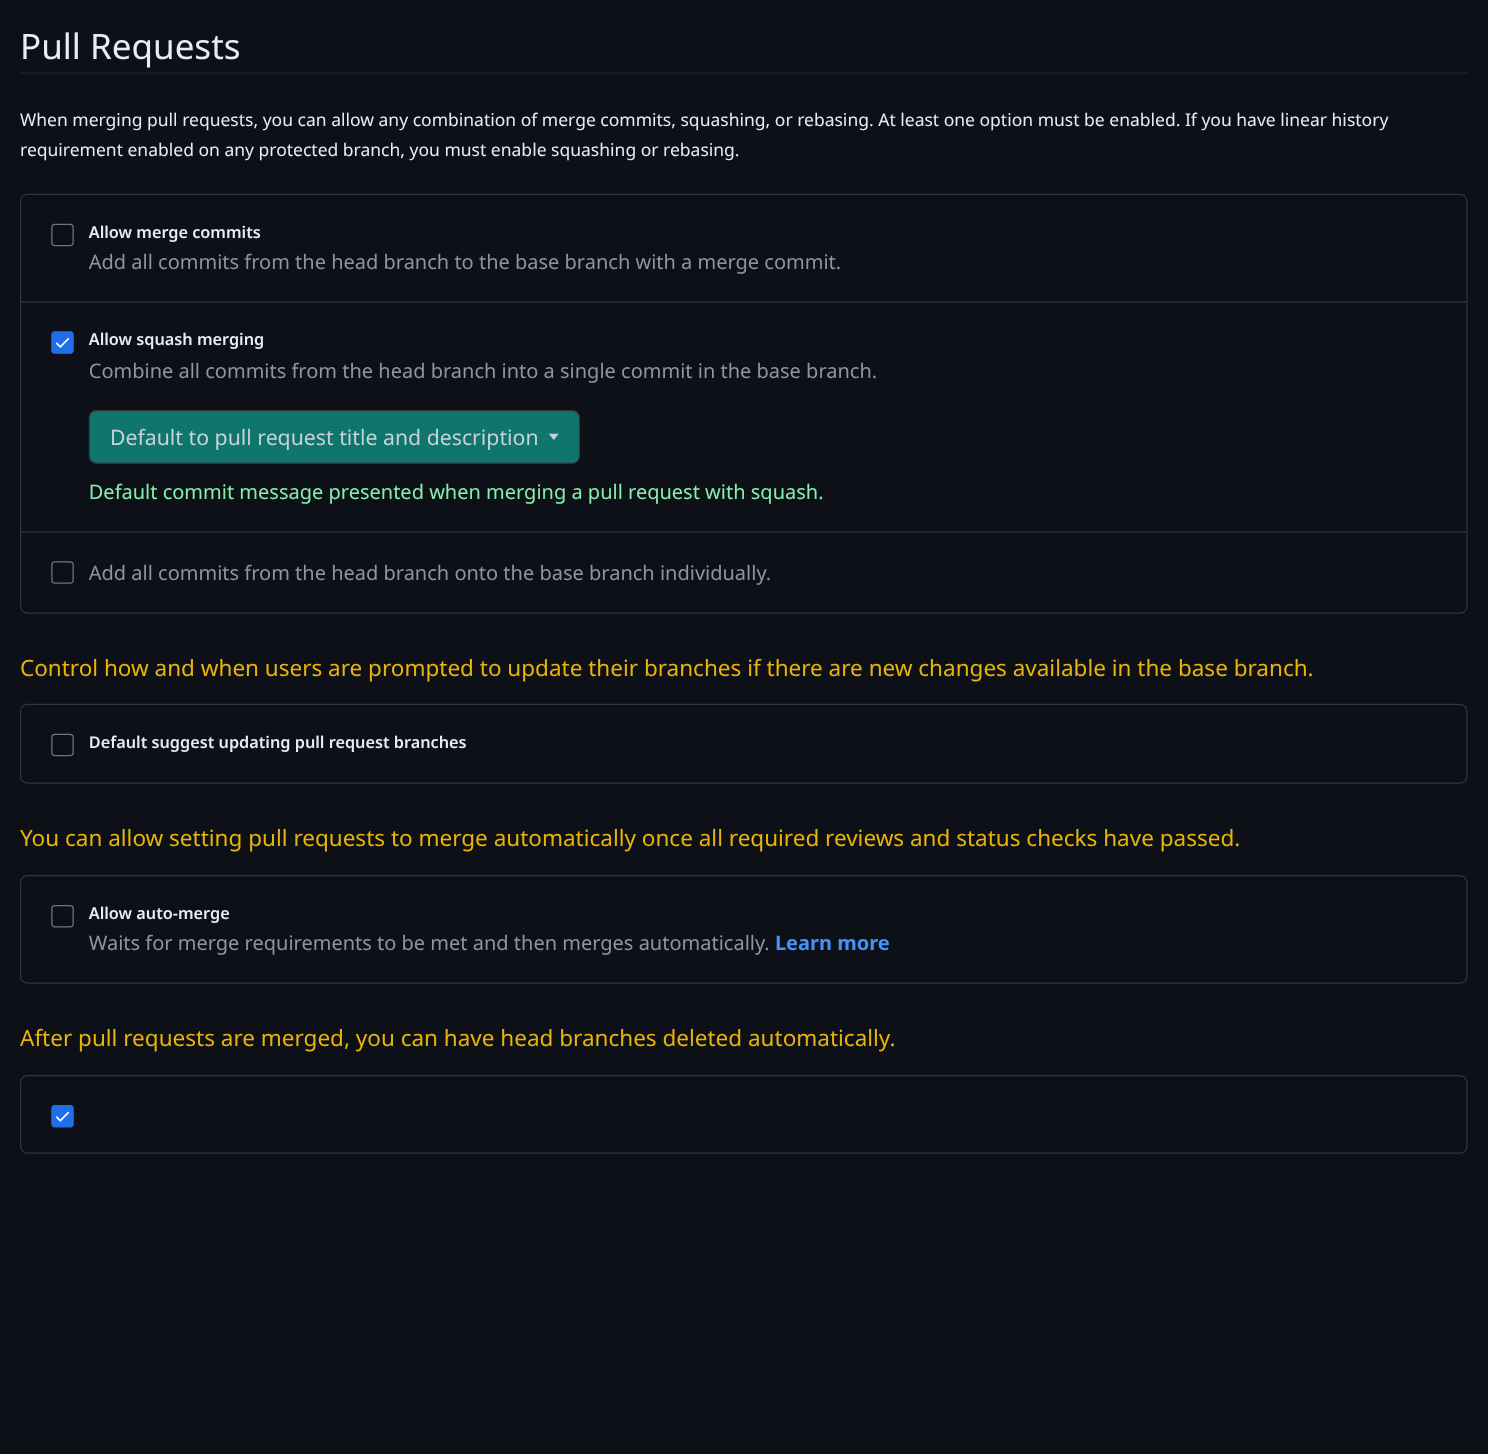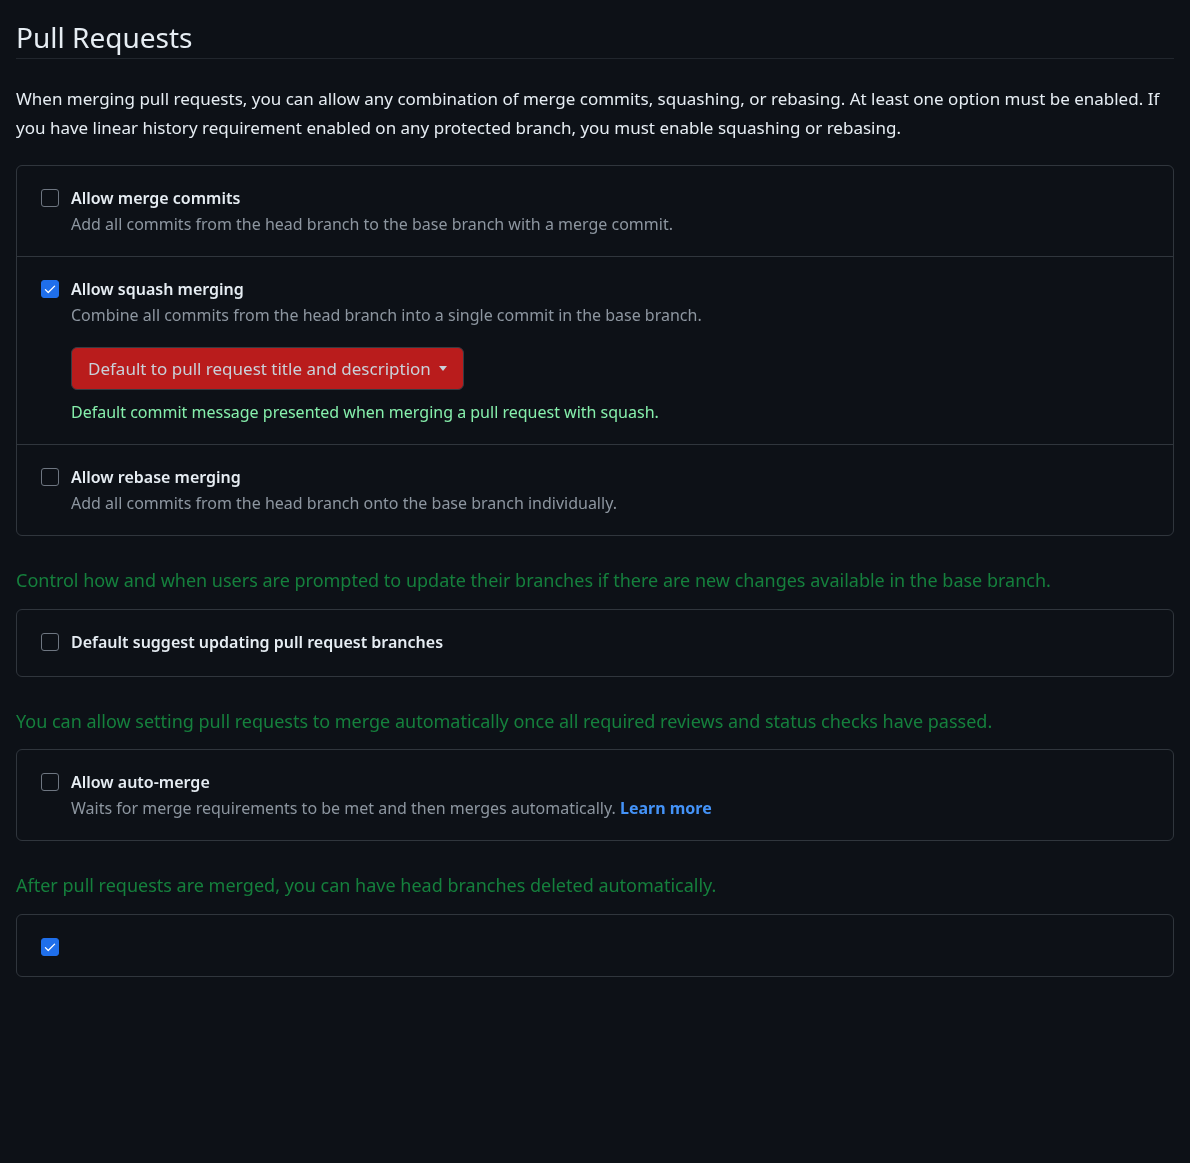--- a/index.html
+++ b/index.html
@@ -18,28 +18,28 @@
     }
     .page-title {
       font-size: 28px;
       font-weight: 400;
       color: #e6edf3;
       padding-bottom: 0;
       border-bottom: 1px solid #21262d;
       margin-bottom: 26px;
     }
     .intro-text {
-      font-size: 17px;
+      font-size: 14px;
       color: #e6edf3;
       line-height: 1.7;
       margin-bottom: 22px;
     }
     .section-text {
       font-size: 18px;
-      color: #15803d;
+      color: #eab308;
       line-height: 1.6;
       margin-top: 30px;
       margin-bottom: 14px;
     }
     .settings-box {
       border: 1px solid #30363d;
       border-radius: 6px;
       overflow: hidden;
     }
     .setting-row {
@@ -75,42 +75,42 @@
     .checkbox svg {
       display: none;
       width: 14px;
       height: 14px;
       fill: #ffffff;
     }
     .setting-content {
       flex: 1;
     }
     .setting-label {
-      font-size: 16px;
+      font-size: 13px;
       font-weight: 600;
       color: #e6edf3;
       display: block;
       margin-bottom: 2px;
     }
     .setting-desc {
       font-size: 16px;
       color: #8d96a0;
       line-height: 1.5;
     }
     .setting-desc .link {
       color: #4493f8;
       text-decoration: none;
       cursor: pointer;
       font-weight: bold;
     }
     .dropdown-wrap {
       margin-top: 20px;
     }
     .dropdown-btn {
-      background-color: #b91c1c;
+      background-color: #0f766e;
       border: 1px solid #363b42;
       border-radius: 6px;
       color: #c9d1d9;
       font-size: 17px;
       padding: 9px 16px;
       cursor: pointer;
       display: inline-flex;
       align-items: center;
       gap: 8px;
       font-family: inherit;
@@ -164,21 +164,20 @@
         <div class="dropdown-help">Default commit message presented when merging a pull request with squash.</div>
       </div>
     </div>
   </div>
 
   <div class="setting-row">
     <div class="checkbox">
       
     </div>
     <div class="setting-content">
-      <span class="setting-label">Allow rebase merging</span>
       <span class="setting-desc">Add all commits from the head branch onto the base branch individually.</span>
     </div>
   </div>
 </div>
 
 <p class="section-text">Control how and when users are prompted to update their branches if there are new changes available in the base branch.</p>
 
 <div class="settings-box">
   <div class="setting-row">
     <div class="checkbox">

